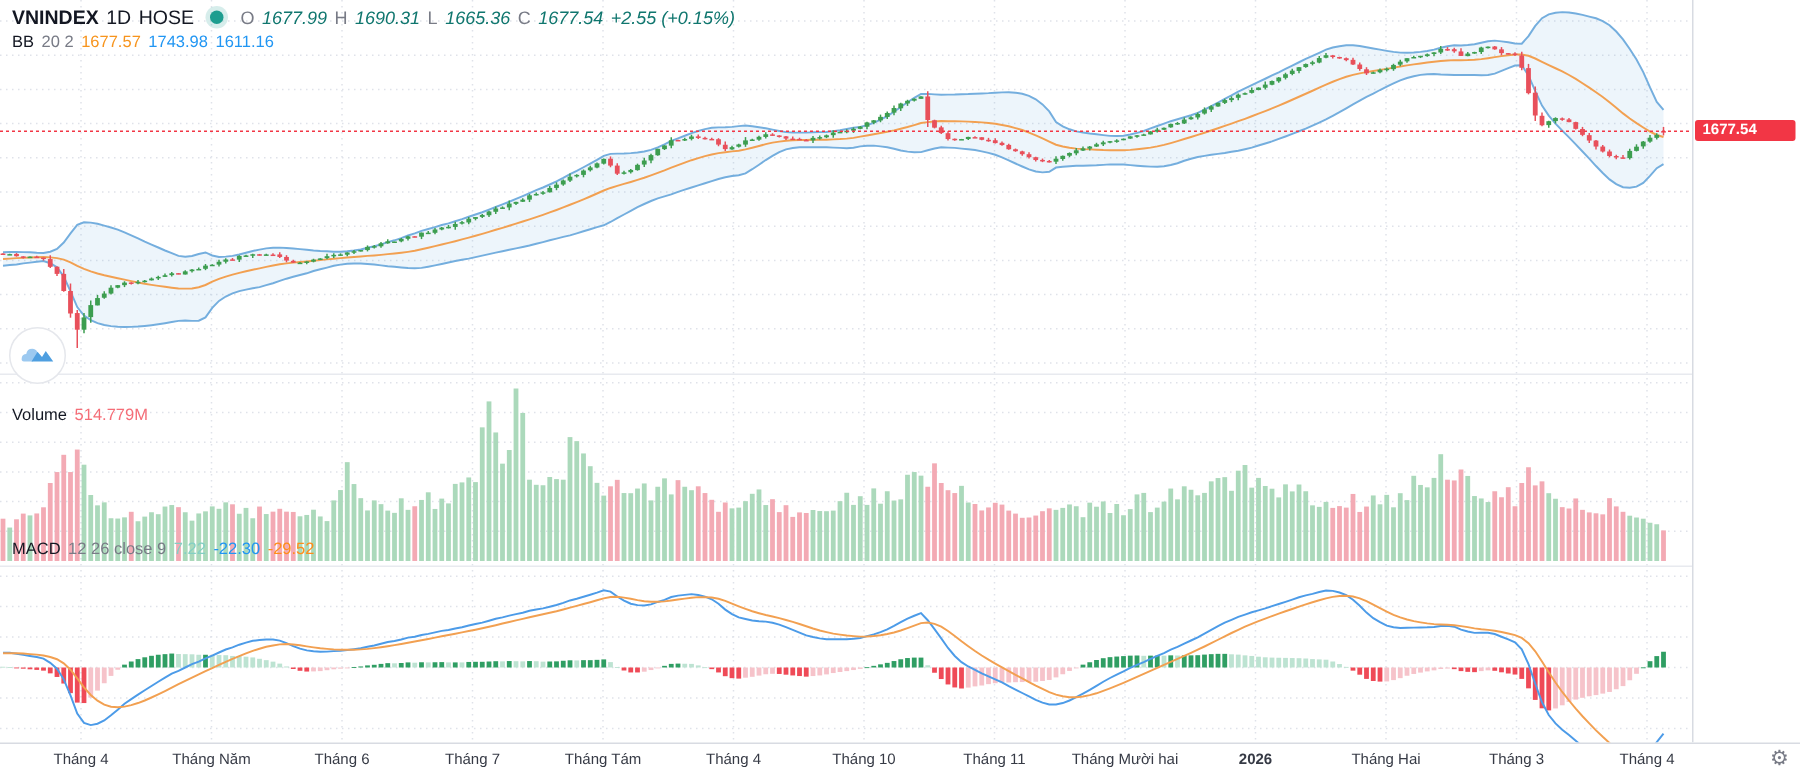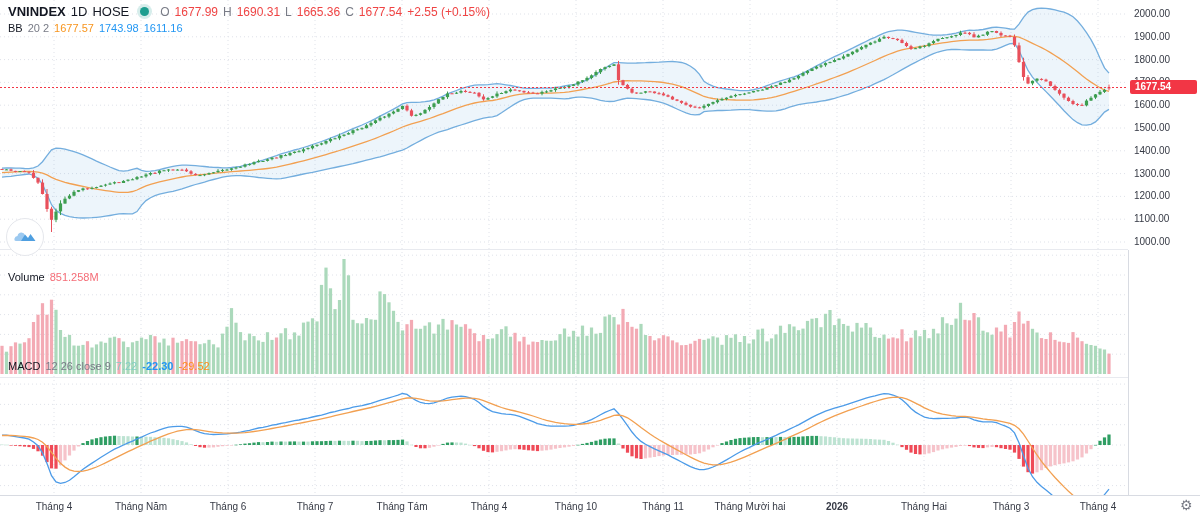--- a/index.html
+++ b/index.html
@@ -16,24 +16,24 @@
   #axis-border{position:absolute;left:1128px;top:0;width:1px;height:495px;background:#d8dbe2;z-index:4;}
   #time-axis{position:absolute;left:0;top:495px;width:1200px;height:22px;background:#fff;
              border-top:1px solid #d8dbe2;z-index:6;}
   .time-label{position:absolute;top:5px;transform:translateX(-50%);font-size:10px;color:#363a45;}
   #price-badge{position:absolute;left:1130px;top:80px;width:62px;padding:1px 0 2px 5px;background:#f23645;
                color:#fff;font-size:10px;font-weight:600;z-index:7;border-radius:2px;}
   #logo{position:absolute;left:6px;top:218px;width:36px;height:36px;border-radius:50%;background:#fff;
         border:1px solid #e5e7ec;display:flex;align-items:center;justify-content:center;z-index:5;}
   #gear{position:absolute;left:1180px;top:497px;font-size:14px;color:#787b86;z-index:7;cursor:pointer;}
   #time-extra{position:absolute;left:1146px;top:500px;font-size:10px;color:#363a45;z-index:7;margin-top:34px;}
-  .v-ohlc{color:#ef4444;}
+  .v-ohlc{color:#0f766e;font-style:italic;}
   .bb-basis{color:#f7941d;} .bb-band{color:#2196f3;}
   .vol-val{color:#f56d77;}
-  .macd-hist{color:#83cfc4;} .macd-line{color:#2196f3;font-weight:bold;} .macd-sig{color:#ff8d1a;}
+  .macd-hist{color:#83cfc4;} .macd-line{color:#2196f3;} .macd-sig{color:#ff8d1a;}
   .sym{font-weight:700;font-size:13px;}
   .itv{font-weight:400;font-size:13px;}
 </style>
 </head>
 <body>
 
 <div id="page">
 
   <div id="plot"><svg width="1200" height="517" viewBox="0 0 1200 517">
         <g stroke="#dfe2e9" stroke-width="1" stroke-dasharray="1 3">
@@ -1100,52 +1100,39 @@
   <div class="legend" style="top:22px;font-size:11px;">
     <span>BB</span>
     <span class="muted">20 2</span>
     <span class="bb-basis">1677.57</span>
     <span class="bb-band">1743.98</span>
     <span class="bb-band">1611.16</span>
   </div>
 
   <div class="legend" style="top:251px;font-size:11px;margin-top:20px;">
     <span>Volume</span>
-    <span class="vol-val">851.258M</span>
+    <span class="vol-val">514.779M</span>
   </div>
 
   <div class="legend" style="top:360px;font-size:11px;">
     <span>MACD</span>
     <span class="muted">12 26 close 9</span>
     <span class="macd-hist">7.22</span>
     <span class="macd-line">-22.30</span>
     <span class="macd-sig">-29.52</span>
   </div>
 
   <div id="logo">
     <svg width="24" height="24" viewBox="0 0 24 24">
       <path d="M3 16 Q1 16 1.5 13.5 Q2 11 4.5 11 Q5 7.5 8.5 7.5 Q11 7.5 12 10 L9 16 Z" fill="#9cc9f0"></path>
       <path d="M8 16 L12 9.5 L15 13 L17.5 9 L22.5 16 Q23 16 21 16 Z" fill="#4f9fe0"></path>
     </svg>
   </div>
 
   <div id="axis-border"></div>
-  <div id="price-axis" style="top:0;height:250px;">
-      <div class="axis-label" style="left: 6px; top: 8px;">2000.00</div>
-      <div class="axis-label" style="left: 6px; top: 30.8px;">1900.00</div>
-      <div class="axis-label" style="left: 6px; top: 53.6px;">1800.00</div>
-      <div class="axis-label" style="left: 6px; top: 76.4px;">1700.00</div>
-      <div class="axis-label" style="left: 6px; top: 99.2px;">1600.00</div>
-      <div class="axis-label" style="left: 6px; top: 122px;">1500.00</div>
-      <div class="axis-label" style="left: 6px; top: 144.8px;">1400.00</div>
-      <div class="axis-label" style="left: 6px; top: 167.6px;">1300.00</div>
-      <div class="axis-label" style="left: 6px; top: 190.4px;">1200.00</div>
-      <div class="axis-label" style="left: 6px; top: 213.2px;">1100.00</div>
-      <div class="axis-label" style="left: 6px; top: 236px;">1000.00</div>
-    </div>
   <div id="price-badge">1677.54</div>
 
   <div id="time-axis">
       <div class="time-label" style="left: 54px;">Tháng 4</div>
       <div class="time-label" style="left: 141px;">Tháng Năm</div>
       <div class="time-label" style="left: 228px;">Tháng 6</div>
       <div class="time-label" style="left: 315px;">Tháng 7</div>
       <div class="time-label" style="left: 402px;">Tháng Tám</div>
       <div class="time-label" style="left: 489px;">Tháng 4</div>
       <div class="time-label" style="left: 576px;">Tháng 10</div>

